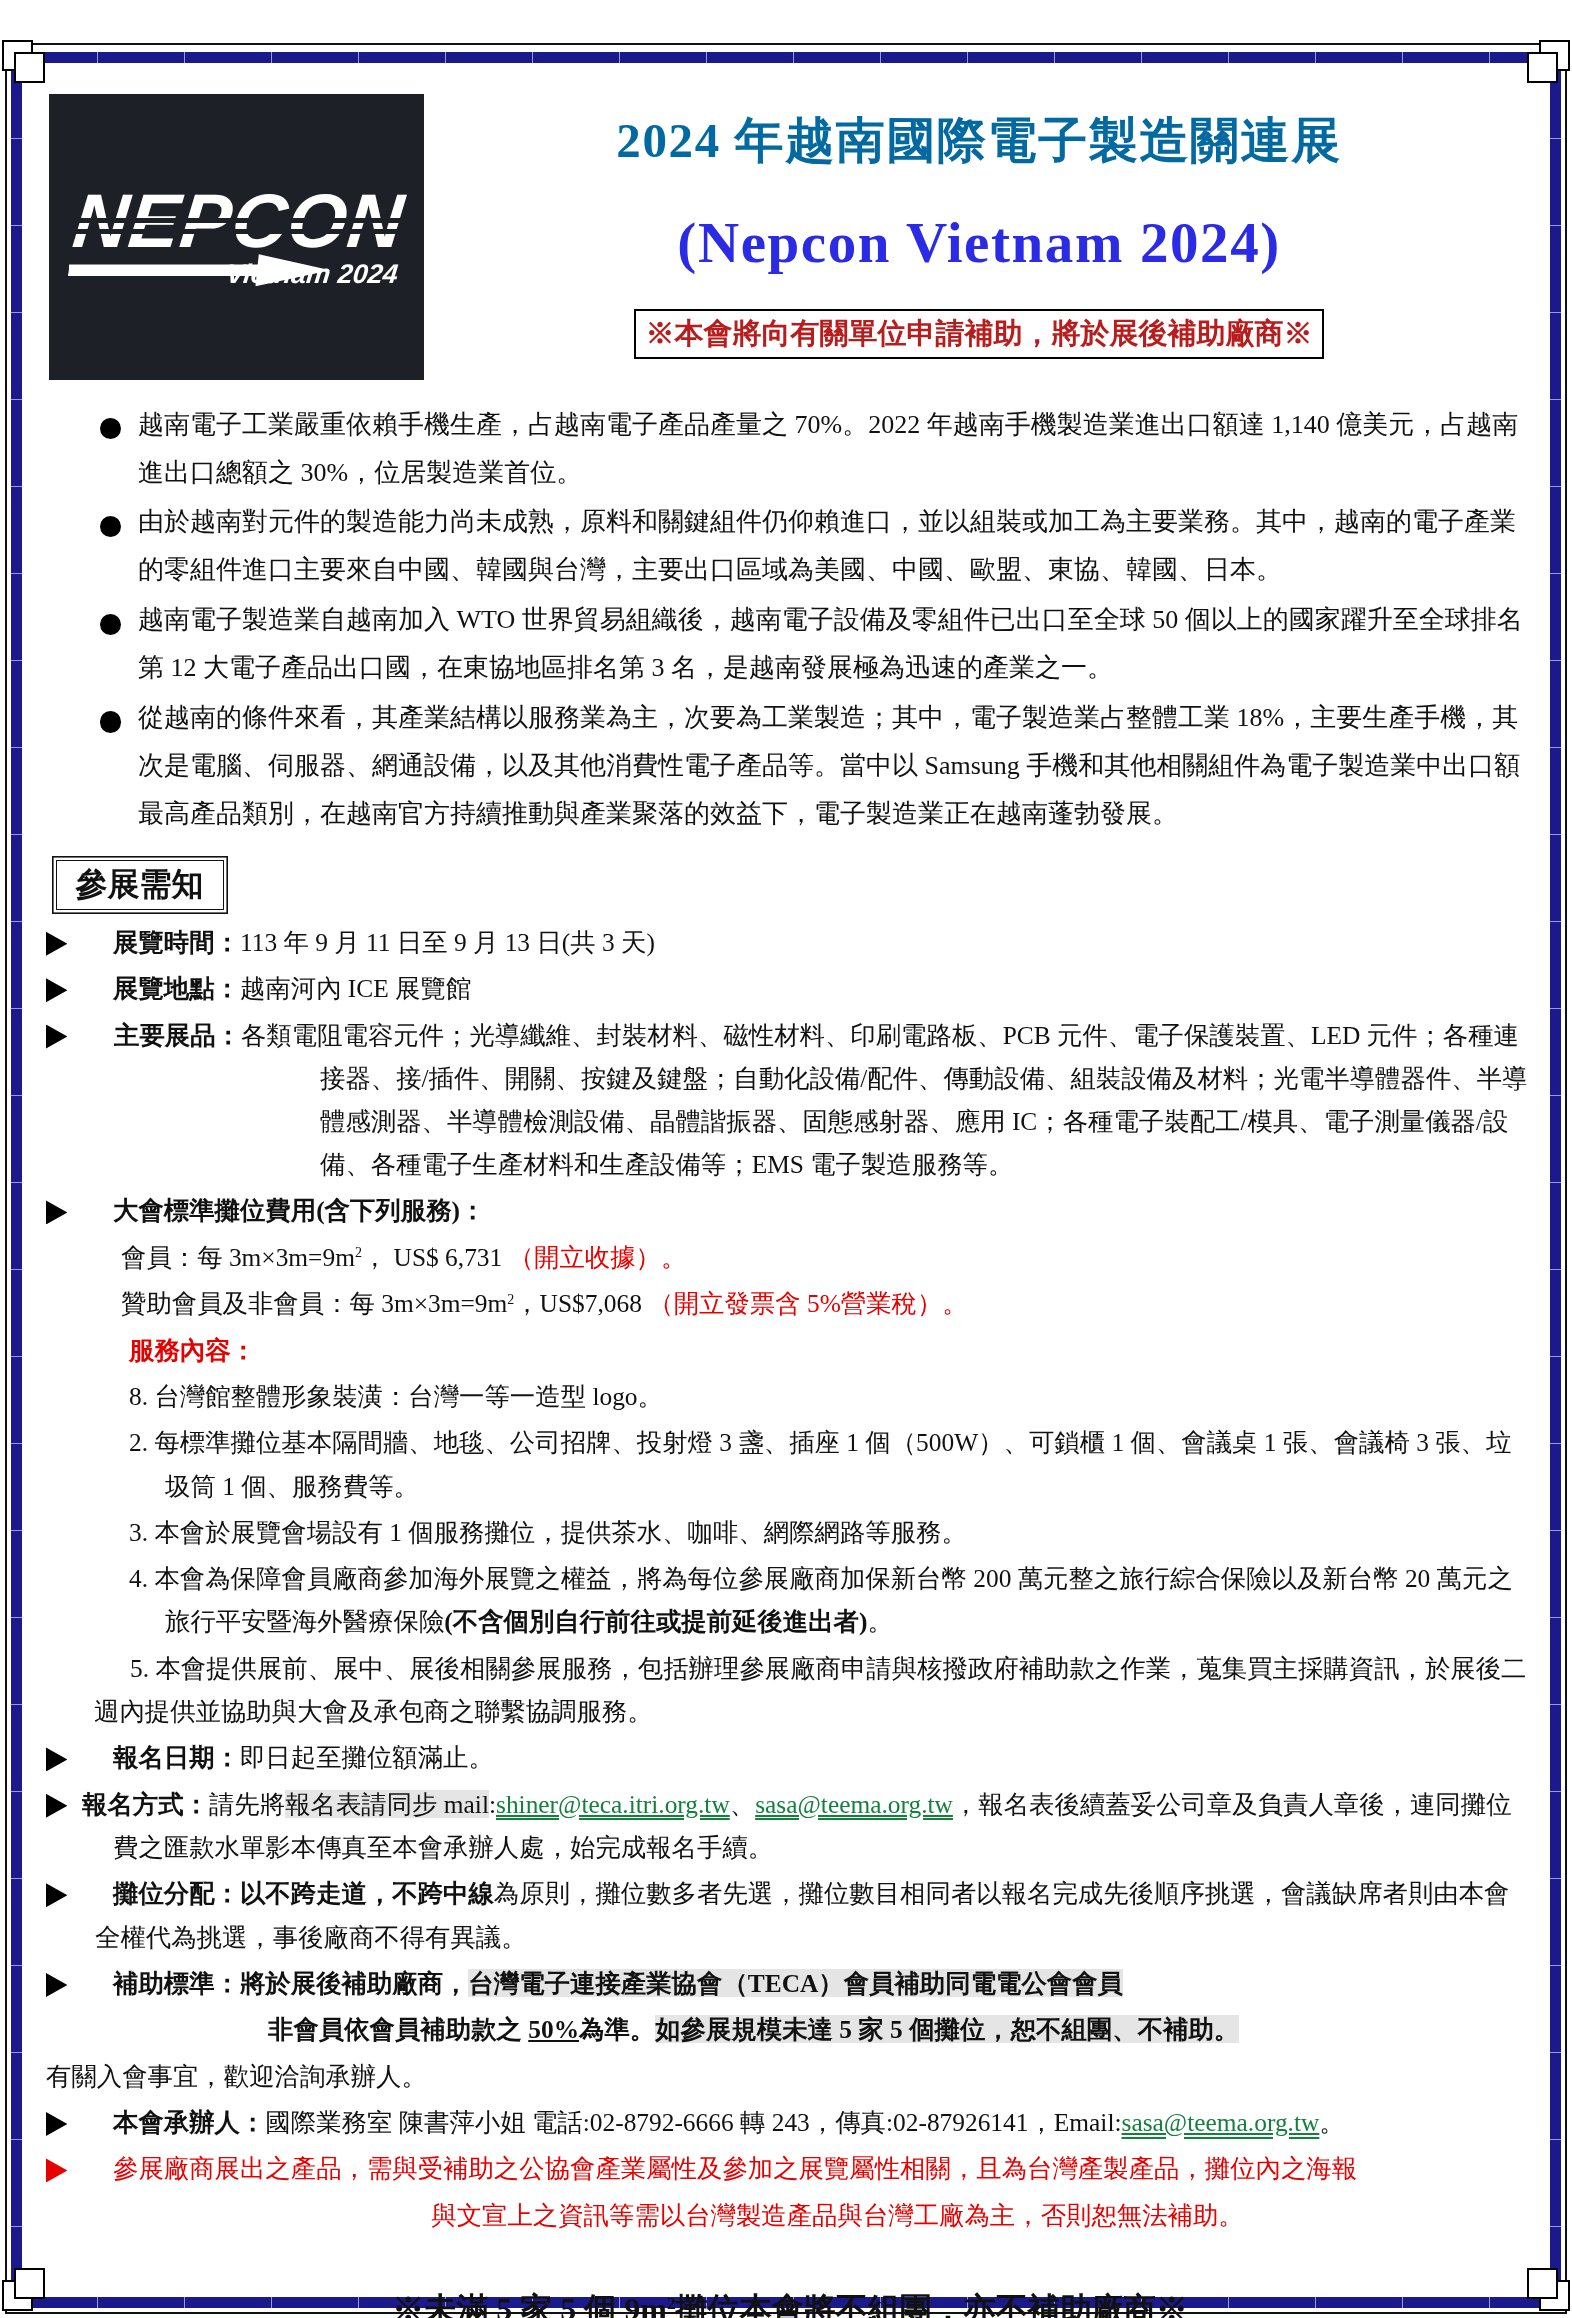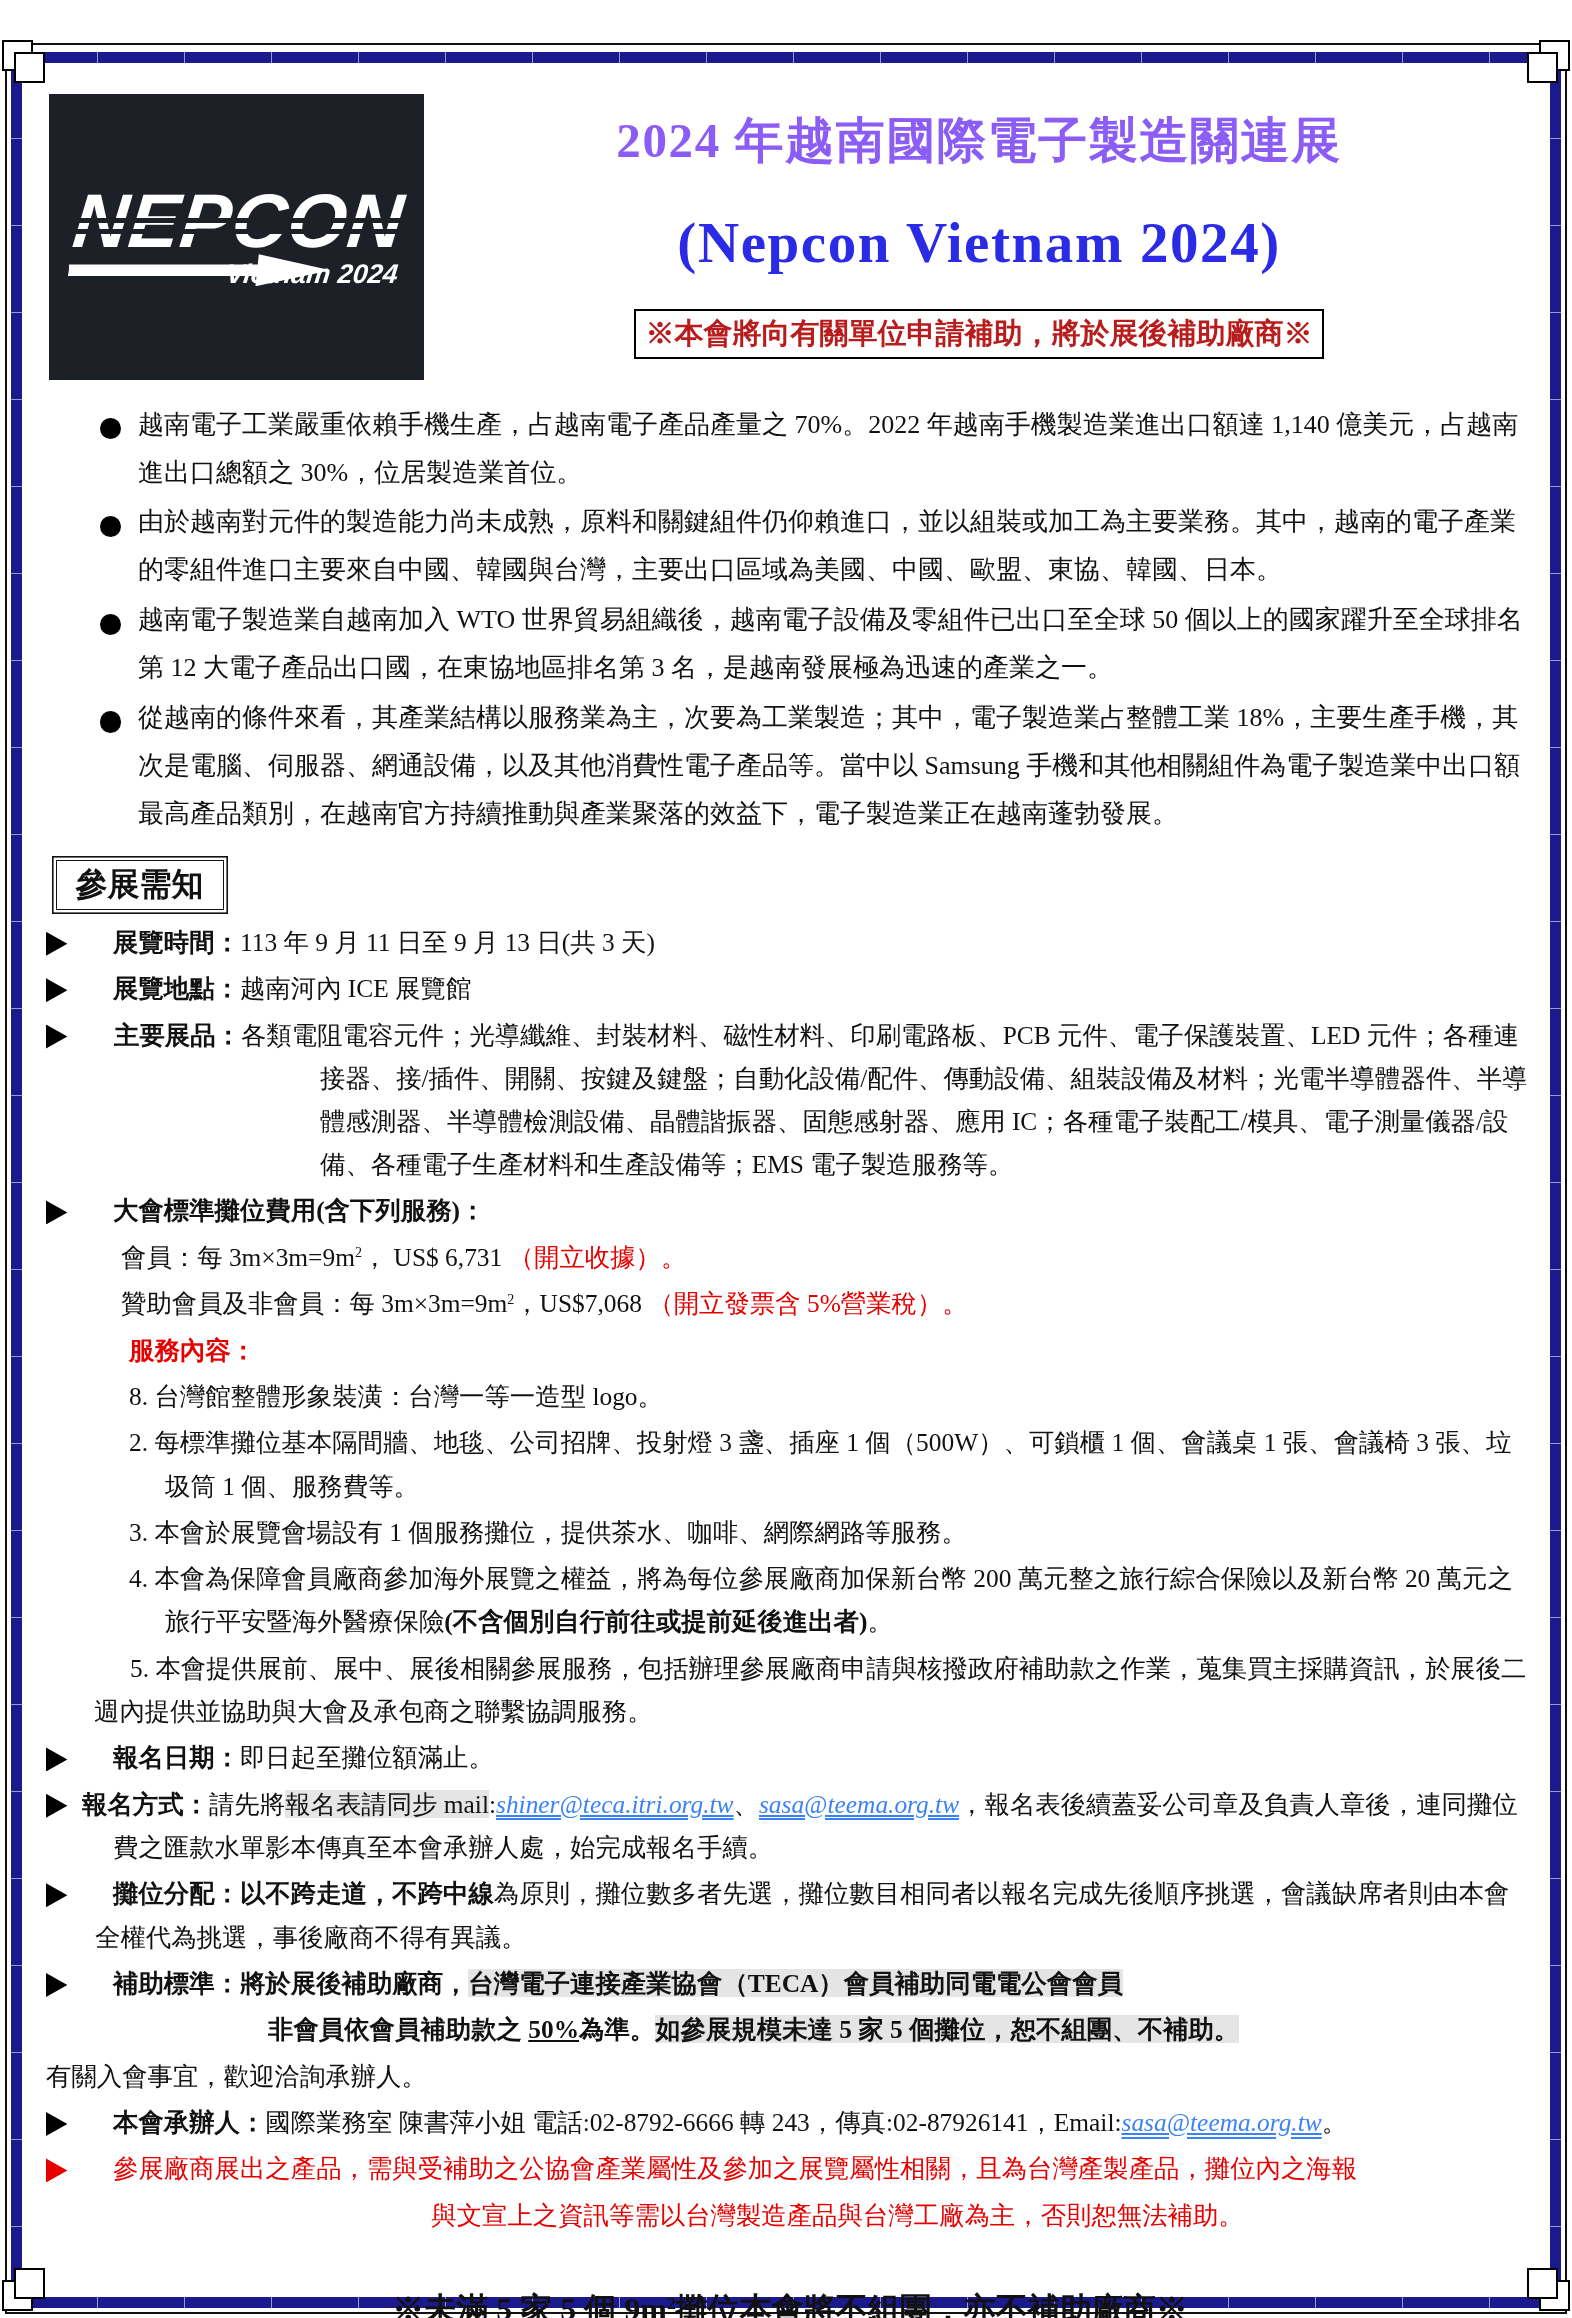--- a/index.html
+++ b/index.html
@@ -33,21 +33,21 @@
   .logo-inner{position:relative;transform:skewX(-6deg);}
   .logo-brand{font-family:"Liberation Sans","DejaVu Sans",sans-serif;font-weight:bold;font-style:italic;
               font-size:76px;line-height:1;color:#fff;letter-spacing:0.8px;position:relative;display:block;}
   .logo-stripe{position:absolute;left:-6.4px;right:-6.4px;height:4.8px;background:#1d2127;}
   .stripe1{top:35px;} .stripe2{top:46px;}
   .logo-arrow{width:262px;height:32px;background:#fff;margin-top:-4.8px;
               clip-path:polygon(0 32%,72% 32%,72% 0,100% 50%,72% 100%,72% 68%,0 68%);}
   .logo-sub{font-family:"Liberation Sans","DejaVu Sans",sans-serif;font-weight:bold;font-style:italic;
             color:#fff;font-size:27px;display:block;text-align:right;margin-top:-27px;padding-left:103px;}
   .header-titles{flex:1 1 auto;display:flex;flex-direction:column;align-items:center;}
-  .title-zh{color:#8b5cf6;font-weight:bold;font-size:49px;line-height:1;margin-top:22px;letter-spacing:1.6px;}
+  .title-zh{color:#0369a1;font-weight:bold;font-size:49px;line-height:1;margin-top:22px;letter-spacing:1.6px;}
   .title-en{color:#2b2be6;font-weight:bold;font-size:57px;line-height:1;margin-top:49px;letter-spacing:1.6px;}
   .notice-box{margin-top:38px;border:2.4px solid #000;padding:3.2px 9.5px;font-weight:bold;font-size:29px;color:#b91c1c;}
   
   .intro{margin-top:20.6px;}
   .bullet-item{position:relative;padding-left:92px;font-size:26px;line-height:1.85;margin-bottom:1.6px;}
   .dot{position:absolute;left:54px;top:17.5px;width:21.4px;height:21.4px;background:#000;border-radius:50%;}
   
   .section-box{display:inline-block;margin:20.6px 0 8px 9.5px;border:1.6px solid #111;
                box-shadow:0 0 0 2.4px #fff,0 0 0 4px #111;padding:1.6px 19px;
                font-weight:bold;font-size:32px;}
@@ -62,21 +62,21 @@
   .hang-60{padding-left:49px;text-indent:18px;}
   .subline{font-size:25.4px;line-height:1.7;margin:3.2px 0 3.2px 75px;}
   .svc{font-size:25.4px;line-height:1.7;margin:3.2px 0;}
   .svc-n{margin-left:83px;}
   .svc-hang{padding-left:119px;text-indent:-36px;margin-left:0;}
   .svc5{padding-left:48px;text-indent:36px;}
   .red{color:#e60000;}
   .b{font-weight:bold;}
   .hl{background:#e5e5e5;}
   .u{text-decoration:underline;}
-  .link{color:#3b82f6;text-decoration-line:underline;text-decoration-style:double;cursor:pointer;font-style:italic;}
+  .link{color:#15803d;text-decoration-line:underline;text-decoration-style:double;cursor:pointer;}
   .sup{font-size:0.55em;position:relative;top:-0.6em;}
   .indent280{margin-left:222px;}
   .warn2{text-align:center;padding-left:95px;}
   .footer-note{text-align:center;font-weight:bold;font-size:32px;margin-top:51px;}
 </style>
 </head>
 <body>
 
 <div class="page">
 

